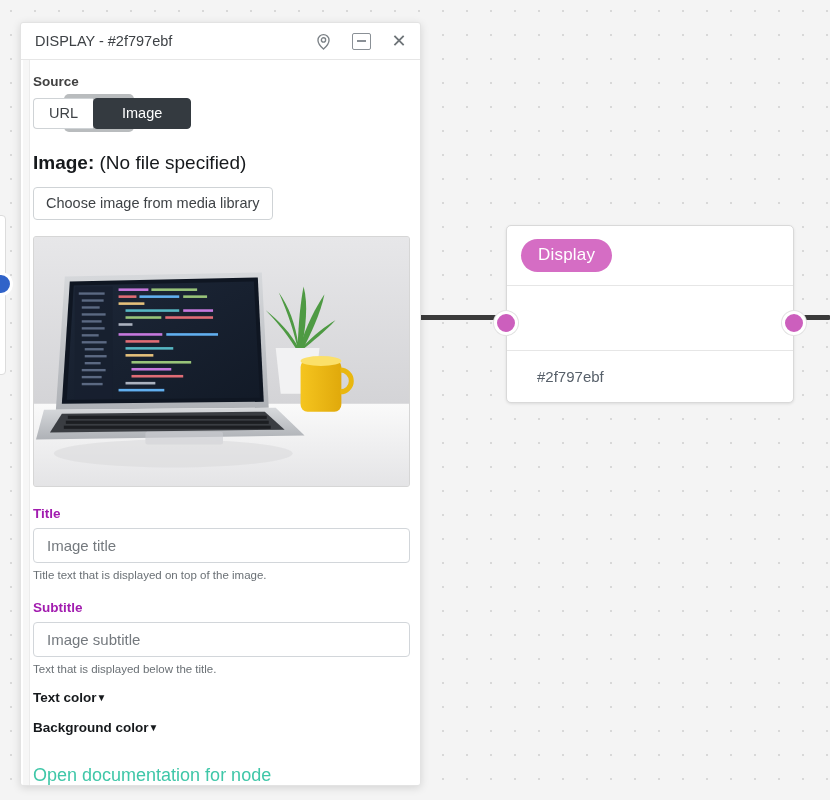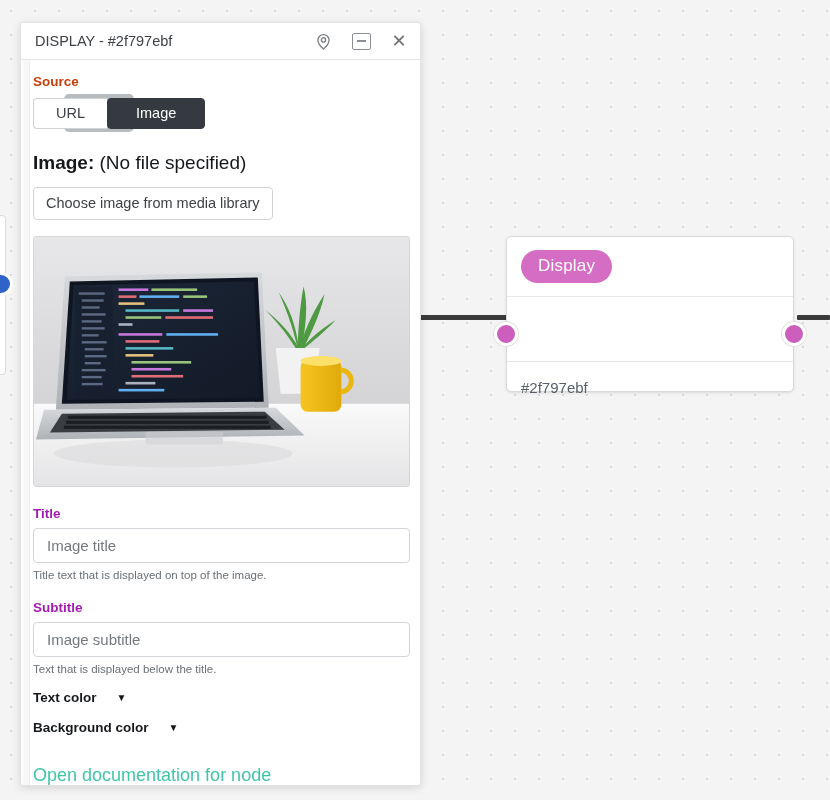--- a/index.html
+++ b/index.html
@@ -27,22 +27,22 @@
     height: 5px;
     background: #3a3a3a;
     border-radius: 1px;
   }
   #edge-in  { left: 410px; top: 315px; width: 102px; }
   #edge-out { left: 797px; top: 315px; width: 33px; }
 
   
   #node-display {
     position: absolute;
-    left: 506px; top: 236px;
-    width: 288px; height: 156px;
+    left: 506px; top: 225px;
+    width: 288px; height: 178px;
     background: #ffffff;
     border: 1px solid #d9d9d9;
     border-radius: 5px;
     box-shadow: 0 1px 3px rgba(0,0,0,0.10);
   }
   .node-head {
     height: 60px;
     border-bottom: 1px solid #e6e6e6;
     display: flex; align-items: center;
     padding-left: 14px;
@@ -52,21 +52,21 @@
     color: #ffffff;
     font-size: 17px;
     padding: 6px 17px 7px;
     border-radius: 999px;
     letter-spacing: .2px;
   }
   .node-mid { height: 65px; border-bottom: 1px solid #e6e6e6; }
   .node-foot {
     height: 50px;
     display: flex; align-items: center;
-    padding-left: 14px;
+    padding-left: 30px;
     font-size: 15px;
     color: #57606a;
   }
   .port {
     position: absolute;
     width: 24px; height: 24px;
     border-radius: 50%;
     background: #cc5fbd;
     border: 3px solid #ffffff;
     box-shadow: 0 0 0 1px #e2e2e2;
@@ -146,37 +146,37 @@
     position: absolute;
     left: 2px; top: 0; bottom: 0;
     width: 6px;
     background: #f7f7f7;
     border-right: 1px solid #ececec;
   }
 
   .sec-label {
     font-size: 13.5px;
     font-weight: bold;
-    color: #c2410c;
+    color: #404040;
     margin: 0 0 9px 0;
   }
 
   
   .toggle-wrap { position: relative; display: inline-flex; margin-bottom: 4px; }
   .toggle-shadow {
     position: absolute;
     left: 31px; top: -4px;
     width: 70px; height: 38px;
     background: #b9bcbe;
     border-radius: 5px;
   }
   .tbtn {
     position: relative;
     font-size: 14.5px;
-    padding: 6px 22px 7px;
+    padding: 6px 15px 7px;
     border: 1px solid #cfd3d6;
     background: #ffffff;
     color: #3e4246;
     cursor: pointer;
     font-family: "Liberation Sans", sans-serif;
   }
   .tbtn.first { border-radius: 4px 0 0 4px; border-right: none; }
   .tbtn.sel {
     background: #343a40;
     border-color: #343a40;
@@ -240,21 +240,21 @@
     font-size: 11.5px;
     color: #6a7075;
   }
 
   .color-row {
     margin: 15px 0 0 0;
     font-size: 13.5px;
     font-weight: bold;
     color: #16191c;
     cursor: pointer;
-    display: flex; align-items: center; gap: 20px;
+    display: flex; align-items: center; gap: 0;
   }
   .caret { font-size: 10px; line-height: 1; }
 
   .doc-link {
     display: block;
     margin: 30px 0 0 0;
     font-size: 18px;
     color: #3fc7a8;
     text-decoration: none;
     cursor: pointer;

